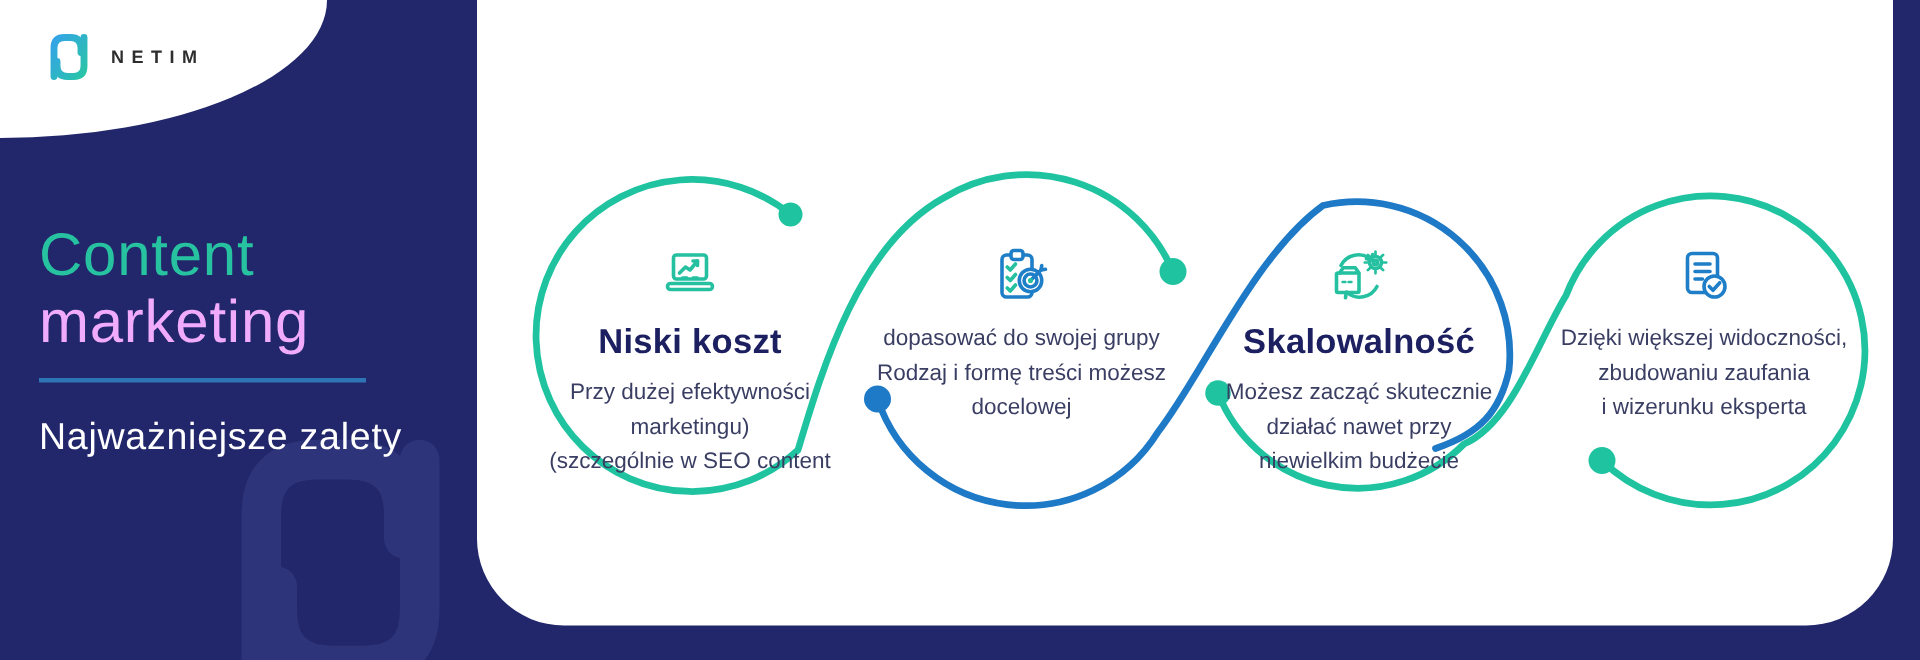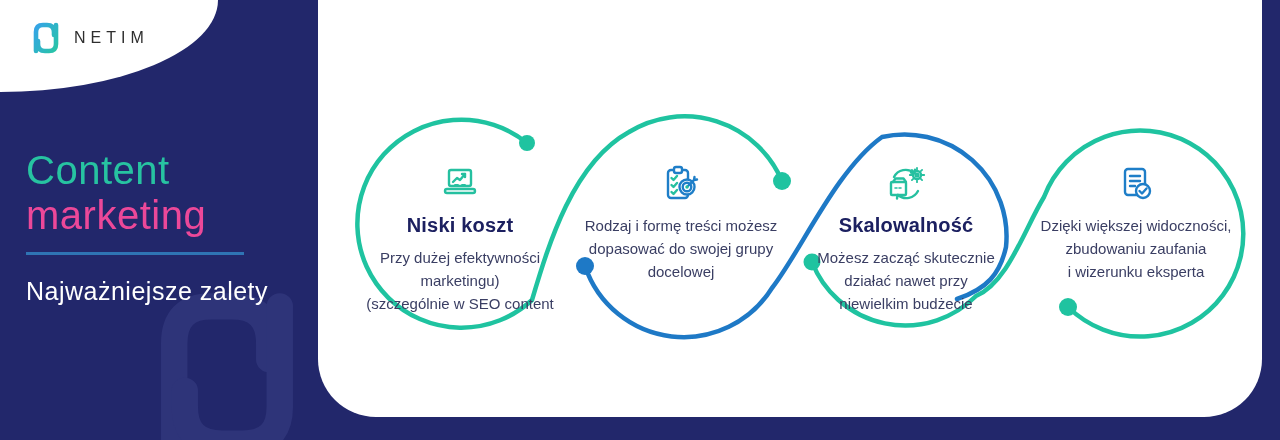--- a/index.html
+++ b/index.html
@@ -10,41 +10,41 @@
   *{margin:0;padding:0;box-sizing:border-box;}
   body{font-family:"Liberation Sans",sans-serif;background:#fff;}
   .canvas{position:relative;width:1280px;height:440px;overflow:hidden;background:var(--navy);}
 
   .card{position:absolute;left:318px;top:0;width:944px;height:417px;background:var(--card);
         border-radius:0 0 58px 58px;z-index:1;}
 
   .logo-blob{position:absolute;left:0;top:0;width:218px;height:92px;background:var(--card);
              border-bottom-right-radius:100% 100%;z-index:4;}
   .logo-row{position:absolute;left:28px;top:20px;display:flex;align-items:center;gap:10px;}
-  .brand-name{font-size:16px;font-weight:400;letter-spacing:5px;color:var(--logo-text);}
+  .brand-name{font-size:12px;font-weight:700;letter-spacing:5px;color:var(--logo-text);}
 
   .watermark{position:absolute;left:132px;top:280px;z-index:0;opacity:0.85;}
 
   .sidebar-text{position:absolute;left:26px;top:148px;z-index:2;}
   .sidebar-title{font-size:40px;line-height:45px;font-weight:normal;letter-spacing:0.5px;}
   .sidebar-title .t1{color:var(--heading-teal);}
-  .sidebar-title .t2{color:#ec4899;}
+  .sidebar-title .t2{color:#f0abfc;}
   .divider{width:218px;height:3px;background:var(--divider-blue);margin-top:14px;}
   .sidebar-subtitle{margin-top:22px;font-size:25px;font-weight:400;color:#ffffff;letter-spacing:0.5px;}
 
   .ribbon{position:absolute;left:0;top:0;z-index:2;pointer-events:none;}
   .stroke-teal{stroke:var(--accent-teal);}
   .stroke-blue{stroke:var(--accent-blue);}
   .fill-teal{fill:var(--accent-teal);}
   .fill-blue{fill:var(--accent-blue);}
   .ribbon path{fill:none;stroke-width:4.5;stroke-linecap:round;}
 
   .item{position:absolute;top:160px;width:240px;text-align:center;z-index:3;}
   .item .icon{height:50px;display:flex;justify-content:center;align-items:center;margin-bottom:4px;}
-  .item h3{font-size:20px;font-weight:bold;color:var(--title-navy);margin-bottom:9px;letter-spacing:0.2px;}
+  .item h3{font-size:23px;font-weight:bold;color:var(--title-navy);margin-bottom:9px;letter-spacing:0.2px;}
   .item .line{font-size:15px;line-height:23px;color:var(--body-text);white-space:nowrap;}
 
   .icon svg{fill:none;stroke-width:2.4;stroke-linecap:round;stroke-linejoin:round;}
 </style>
 </head>
 <body>
 
 <div class="canvas">
 
   <svg class="watermark" width="190" height="190" viewBox="0 0 36 36">
@@ -124,22 +124,22 @@
         </g>
         <g stroke="#1e7ec8">
           <circle cx="30" cy="26" r="7.5" fill="#fff"></circle>
           <circle cx="30" cy="26" r="4.3"></circle>
           <path d="M30 26 l7 -7"></path>
           <path d="M37 19 l3 -0.5 M37 19 l0.5 -3"></path>
         </g>
         <circle cx="30" cy="26" r="1.7" fill="#25c0a0" stroke="none"></circle>
       </svg>
     </div>
+    <div class="line">dopasować do swojej grupy</div>
     <div class="line">Rodzaj i formę treści możesz</div>
-    <div class="line">dopasować do swojej grupy</div>
     <div class="line">docelowej</div>
   </div>
 
   <div class="item" style="left:786px">
     <div class="icon">
       <svg width="48" height="48" viewBox="0 0 48 48" stroke="#25c0a0">
         <path d="M12 16 a13 13 0 0 1 20 -4"></path>
         <path d="M29 11.5 l3.5 0.8 0.5 -3.6"></path>
         <path d="M36 30 a13 13 0 0 1 -20 4"></path>
         <path d="M19 34.7 l-3.5 -0.8 -0.5 3.6"></path>

